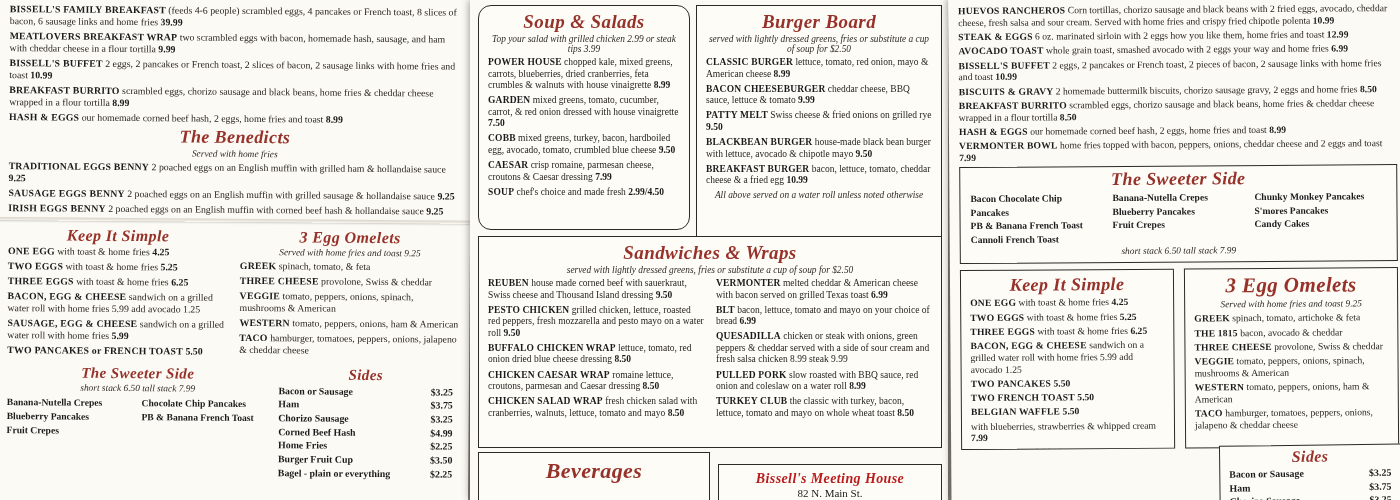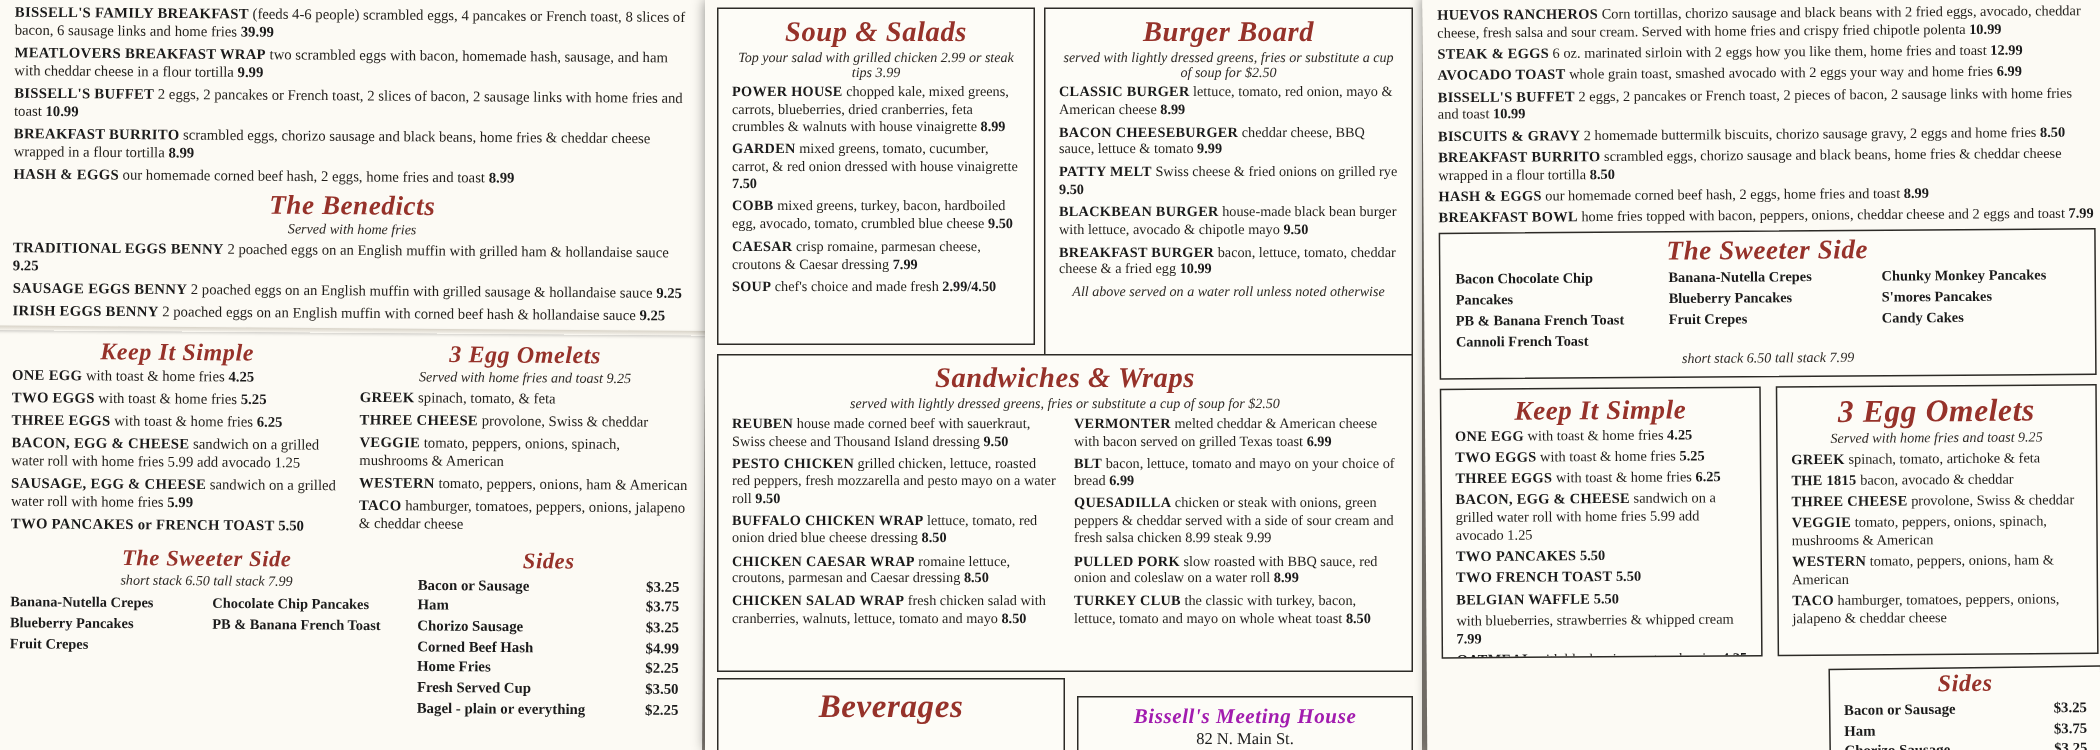--- a/index.html
+++ b/index.html
@@ -4,21 +4,21 @@
 <style>
   * { margin:0; padding:0; box-sizing:border-box; }
   html,body { width:1400px; height:500px; background:#9e978e; font-family:"Liberation Serif", serif; }
   .canvas { position:relative; width:1400px; height:500px; overflow:hidden; background:#9e978e; }
   .paper { position:absolute; background:#fcfaf4; box-shadow:0 0 8px rgba(0,0,0,.45); color:#1b1b1b; overflow:hidden; }
   .left-paper  { left:-6px; top:-5px; width:478px; height:512px; padding:8px 10px 4px 16px; transform:rotate(.45deg); transform-origin:top left; }
   .center-paper{ left:470px; top:0; width:478px; height:500px; padding:4px 6px; }
   .right-paper { left:948px; top:-5px; width:458px; height:512px; padding:7px 10px; transform:rotate(-.4deg); transform-origin:top right; }
 
   .script { font-style:italic; font-weight:bold; color:#96322a; letter-spacing:.4px; }
-  .script.dark { color:#a21caf; }
+  .script.dark { color:#b91c1c; }
   .sz14{font-size:14px;} .sz15{font-size:15px;} .sz16{font-size:16px;} .sz17{font-size:22px;}
   .sz18{font-size:18px;} .sz19{font-size:19px;} .sz20{font-size:21px;}
   .center { text-align:center; }
   h2 { margin:1px 0 1px; }
   .note { font-style:italic; font-size:9.4px; color:#2e2a26; margin:0 0 3px; }
 
   .mi { font-size:9.8px; line-height:1.22; margin:0 0 3px; }
   .nm { font-weight:bold; letter-spacing:.2px; }
   .pr { font-weight:bold; white-space:nowrap; }
   .ds { color:#211e1a; }
@@ -32,21 +32,21 @@
   .crease { height:3px; margin:3px -10px 5px -16px; background:linear-gradient(#d9d4c9,#f6f3ec); box-shadow:0 1px 2px rgba(0,0,0,.18); }
 
   .bottom2 { display:flex; gap:10px; margin-top:4px; }
   .sweeterL { width:58%; }
   .sidesL { width:40%; padding-right:6px; }
   .sweetcols { display:flex; gap:8px; }
   .sweetcol { flex:1; min-width:0; }
 
   .box { position:absolute; border:1px solid #2c2a26; background:#fdfcf7; padding:4px 9px; overflow:hidden; }
   .box .mi { font-size:9.5px; margin-bottom:3.5px; }
-  .soup-box   { left:8px;  top:5px;   width:212px; height:225px; }
+  .soup-box   { left:8px;  top:5px;   width:212px; height:225px;border-radius:13px; }
   .burger-box { left:226px; top:5px;  width:246px; height:233px; }
   .sand-box   { left:8px;  top:236px; width:464px; height:212px; }
   .bev-box    { left:8px;  top:452px; width:232px; height:62px; }
   .bev-box .srow { font-size:10.4px; margin:16px 8px; }
   .foot-box   { left:248px; top:464px; width:224px; height:52px; padding-top:6px; }
   .addr { font-size:11px; }
 
   .box-s { border:1px solid #2c2a26; background:#fdfcf7; overflow:hidden; }
   .right-paper .mi { font-size:9.6px; margin-bottom:2.6px; }
   .sweeter-box { margin-top:3px; padding:1px 10px 3px; }
@@ -162,21 +162,21 @@
               <span class="sl">Corned Beef Hash</span>
               <b class="pr">$4.99</b>
             </div>
 
   <div class="srow">
               <span class="sl">Home Fries</span>
               <b class="pr">$2.25</b>
             </div>
 
   <div class="srow">
-              <span class="sl">Fresh Served Cup</span>
+              <span class="sl">Burger Fruit Cup</span>
               <b class="pr">$3.50</b>
             </div>
 
   <div class="srow">
               <span class="sl">Bagel - plain or everything</span>
               <b class="pr">$2.25</b>
             </div>
 </div>
       </div>
     </div>
@@ -276,21 +276,21 @@
   <p class="mi"><b class="nm">AVOCADO TOAST</b> <span class="ds">whole grain toast, smashed avocado with 2 eggs your way and home fries</span> <b class="pr">6.99</b></p>
 
   <p class="mi"><b class="nm">BISSELL'S BUFFET</b> <span class="ds">2 eggs, 2 pancakes or French toast, 2 pieces of bacon, 2 sausage links with home fries and toast</span> <b class="pr">10.99</b></p>
 
   <p class="mi"><b class="nm">BISCUITS &amp; GRAVY</b> <span class="ds">2 homemade buttermilk biscuits, chorizo sausage gravy, 2 eggs and home fries</span> <b class="pr">8.50</b></p>
 
   <p class="mi"><b class="nm">BREAKFAST BURRITO</b> <span class="ds">scrambled eggs, chorizo sausage and black beans, home fries &amp; cheddar cheese wrapped in a flour tortilla</span> <b class="pr">8.50</b></p>
 
   <p class="mi"><b class="nm">HASH &amp; EGGS</b> <span class="ds">our homemade corned beef hash, 2 eggs, home fries and toast</span> <b class="pr">8.99</b></p>
 
-  <p class="mi"><b class="nm">BREAKFAST BOWL</b> <span class="ds">home fries topped with bacon, peppers, onions, cheddar cheese and 2 eggs  and toast</span> <b class="pr">7.99</b></p>
+  <p class="mi"><b class="nm">VERMONTER BOWL</b> <span class="ds">home fries topped with bacon, peppers, onions, cheddar cheese and 2 eggs  and toast</span> <b class="pr">7.99</b></p>
 </div>
 
     <div class="box-s sweeter-box">
       <h2 class="script center sz18">The Sweeter Side</h2>
       <div class="sweetcols3">
         <div class="sweetcol">
   <p class="sweet">Bacon Chocolate Chip Pancakes</p>
 
   <p class="sweet">PB &amp; Banana French Toast</p>
 

